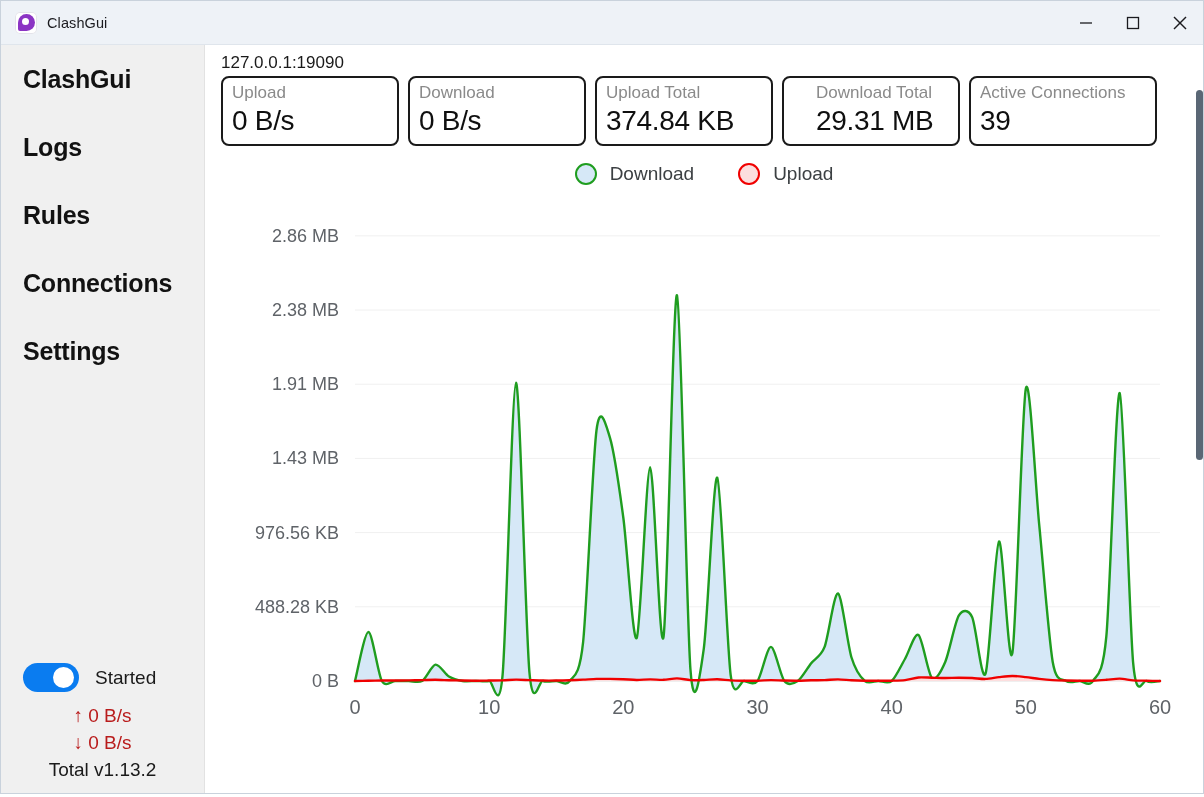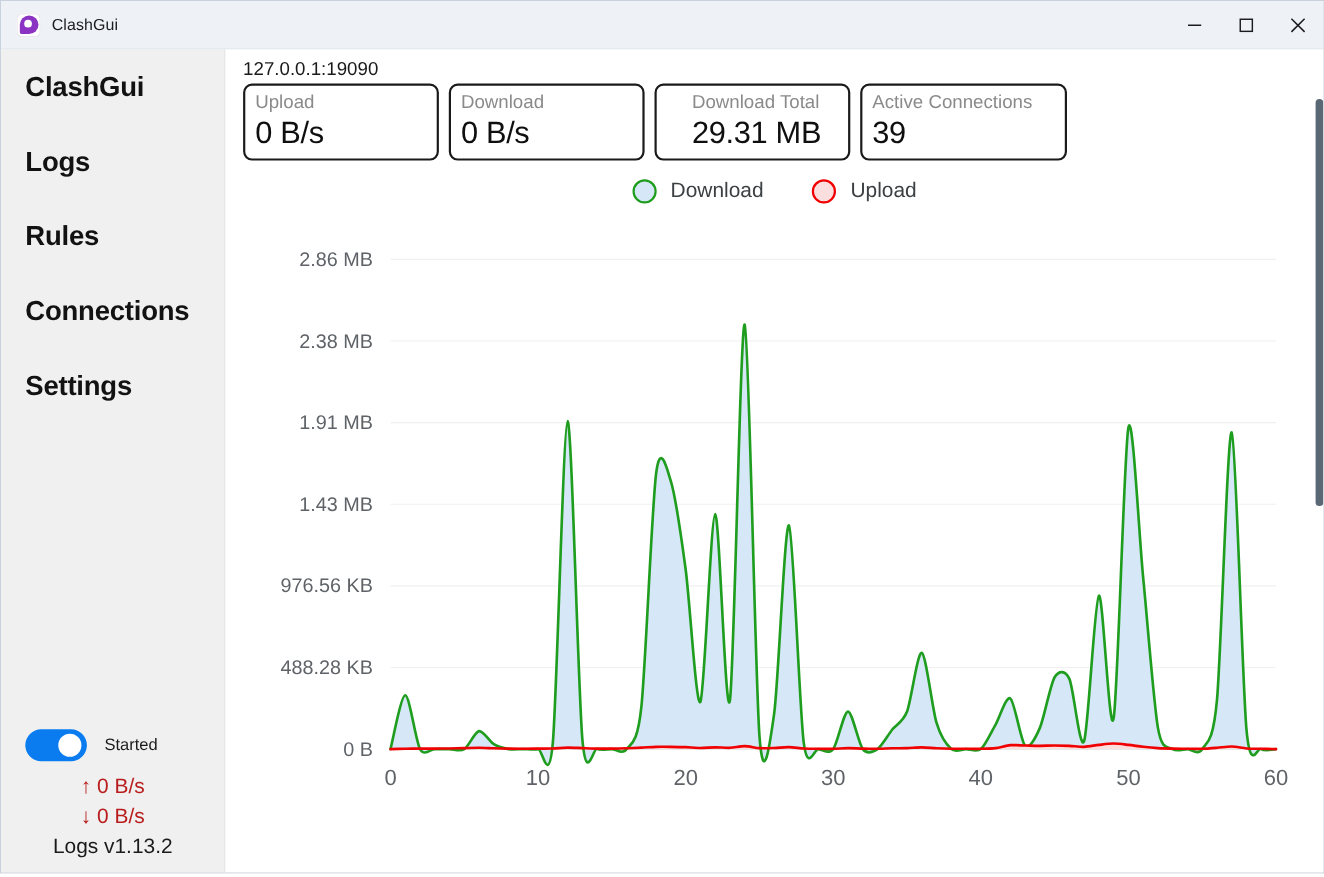--- a/index.html
+++ b/index.html
@@ -94,21 +94,21 @@
     border-radius: 15px;
     position: relative;
     cursor: pointer;
     flex-shrink: 0;
   }
   .toggle .knob {
     position: absolute; top: 4px; right: 5px;
     width: 21px; height: 21px;
     background: #ffffff; border-radius: 50%;
   }
-  .toggle-label { font-size: 15px; color: #1a1a1a; }
+  .toggle-label { font-size: 19px; color: #1a1a1a; }
   .rate-line {
     text-align: center;
     font-size: 19px;
     color: #b91c1c;
     line-height: 27px;
   }
   .version-line {
     text-align: center;
     font-size: 19px;
     color: #1a1a1a;
@@ -225,36 +225,40 @@
       <div class="sidebar-spacer"></div>
       <div class="sidebar-footer">
         <div class="toggle-row">
           <div class="toggle">
               <div class="knob"></div>
             </div>
           <div class="toggle-label">Started</div>
         </div>
         <div class="rate-line">↑ 0 B/s</div>
         <div class="rate-line">↓ 0 B/s</div>
-        <div class="version-line">Logs v1.13.2</div>
+        <div class="version-line">Total v1.13.2</div>
       </div>
     </div>
 
     <div class="main">
 
       <div class="endpoint">127.0.0.1:19090</div>
 
       <div class="cards">
         <div class="card c1">
           <div class="card-label">Upload</div>
           <div class="card-value">0 B/s</div>
         </div>
         <div class="card c2">
           <div class="card-label">Download</div>
           <div class="card-value">0 B/s</div>
+        </div>
+        <div class="card c3">
+          <div class="card-label">Upload Total</div>
+          <div class="card-value">374.84 KB</div>
         </div>
         <div class="card c4">
           <div class="card-label">Download Total</div>
           <div class="card-value">29.31 MB</div>
         </div>
         <div class="card c5">
           <div class="card-label">Active Connections</div>
           <div class="card-value">39</div>
         </div>
       </div>

